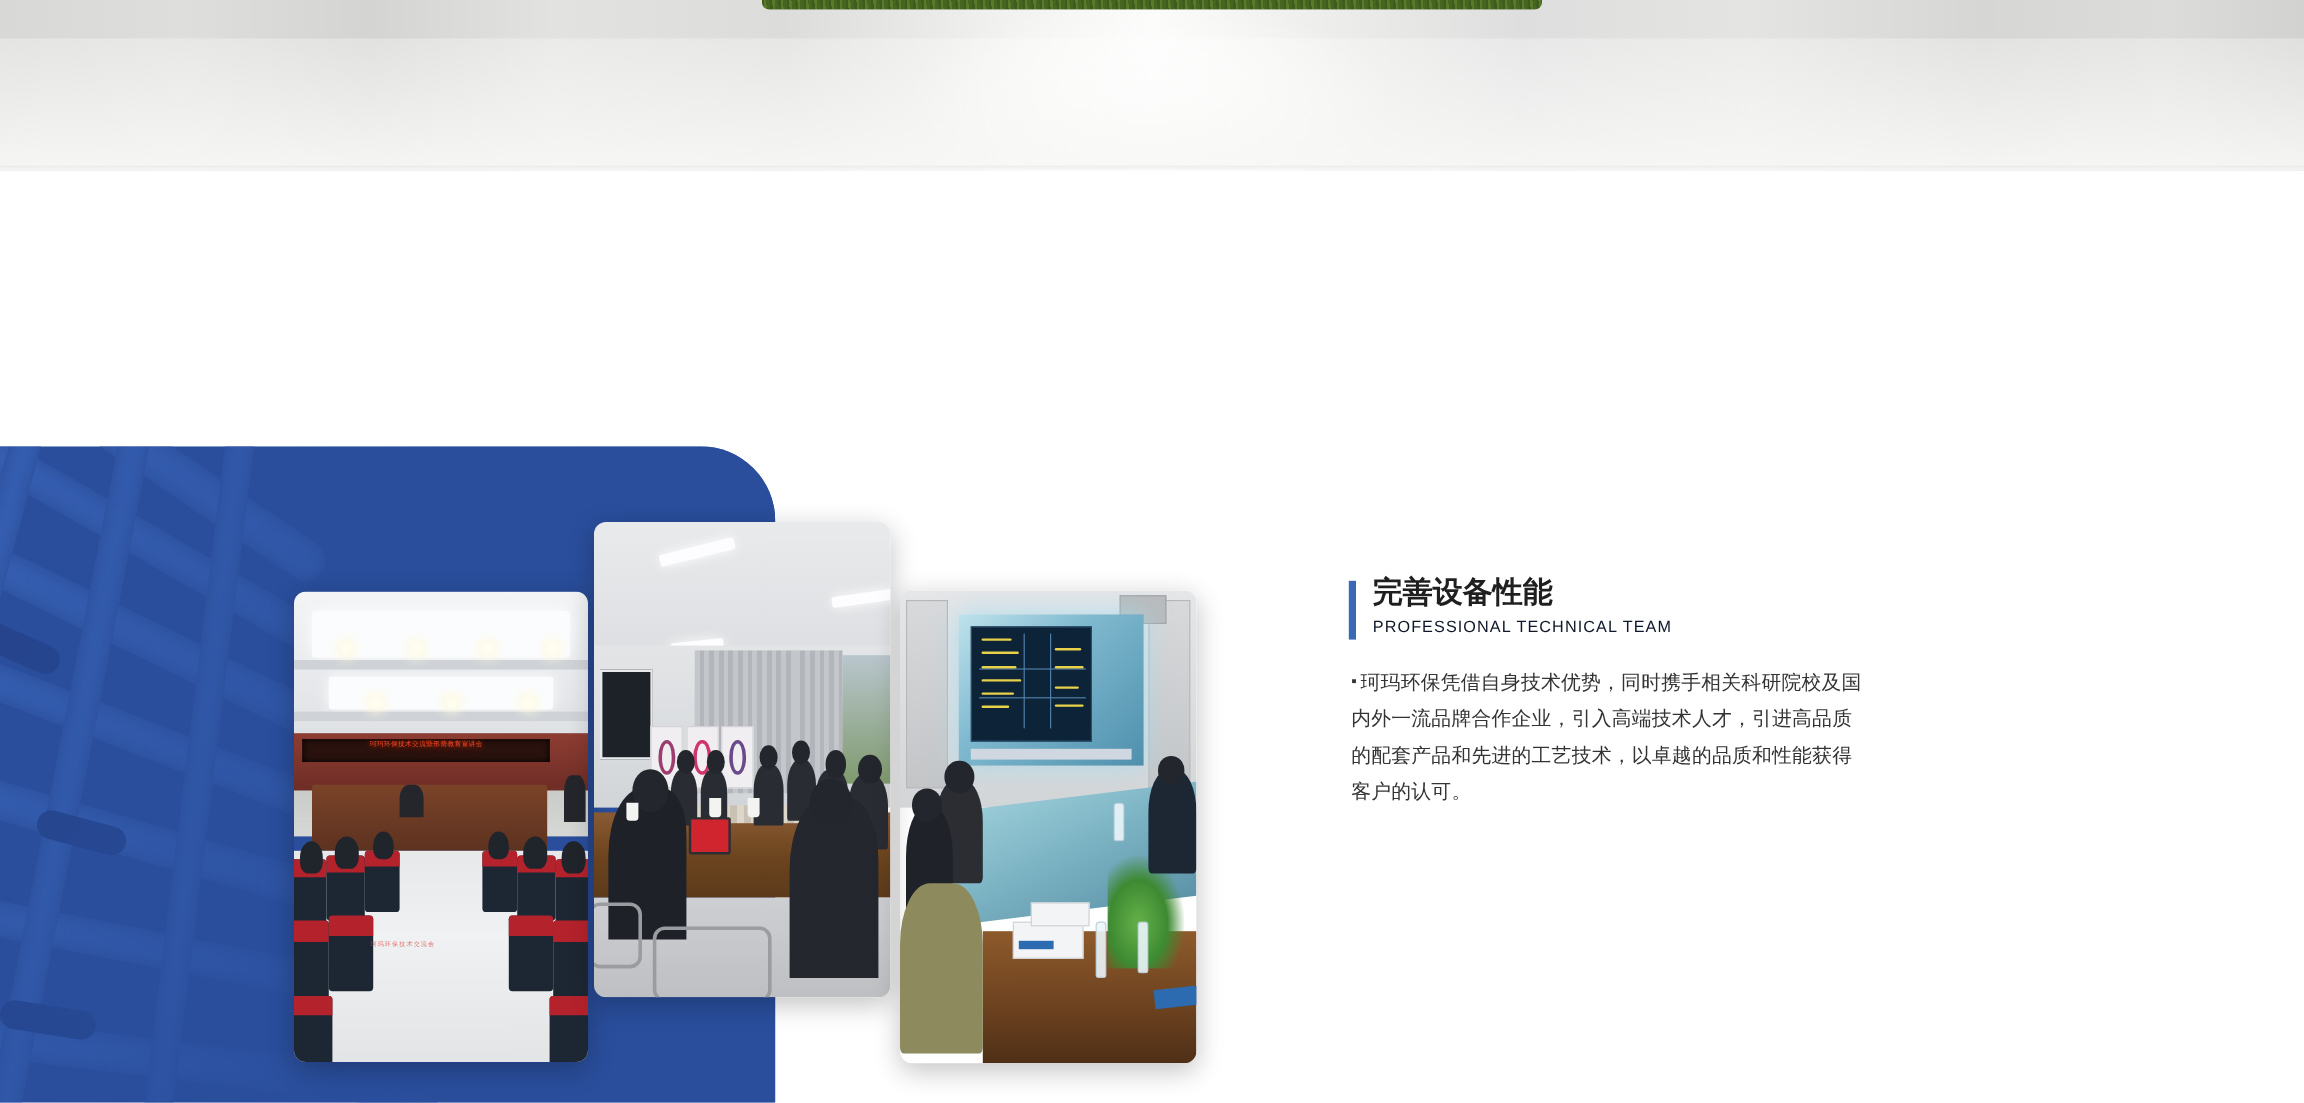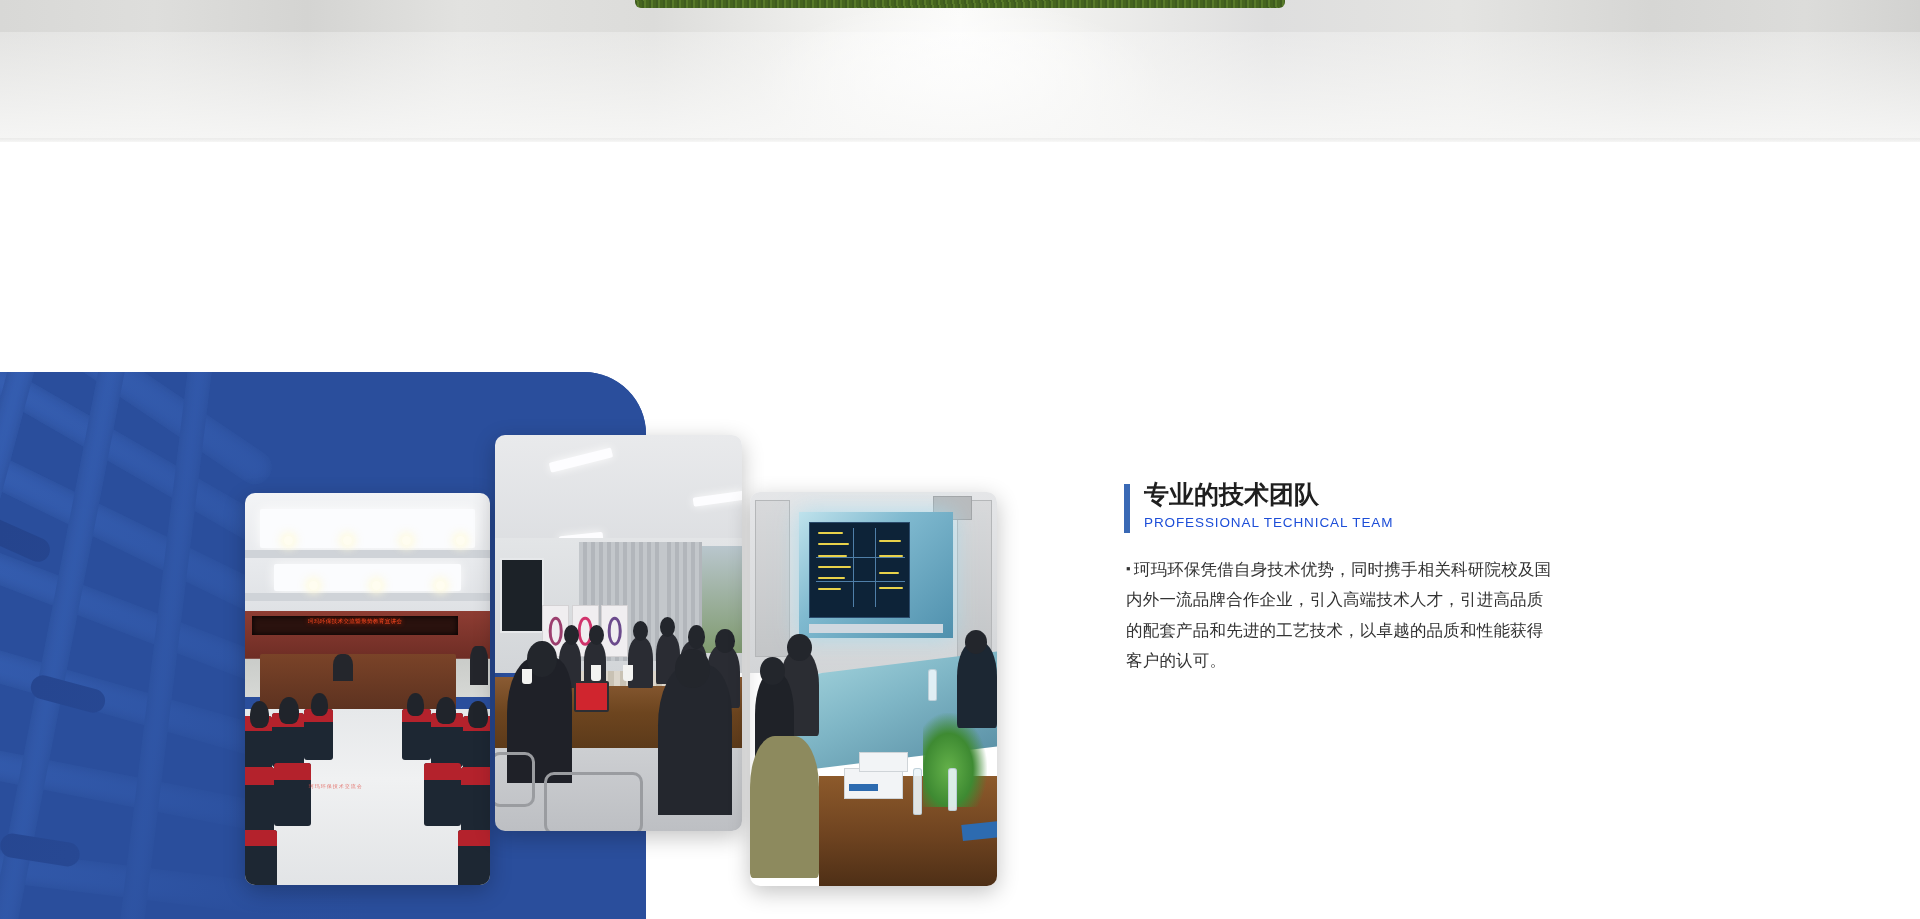--- a/index.html
+++ b/index.html
@@ -249,21 +249,21 @@
     color: #1f1f1f;
     line-height: 1.18;
     z-index: 2;
   }
   #feature-subtitle {
     position: relative;
     margin-left: 18px;
     margin-top: 5px;
     font-size: 13.5px;
     font-weight: 400;
-    color: #1d4ed8;
+    color: #0f172a;
     letter-spacing: 0.9px;
     z-index: 2;
   }
   .body-paragraph {
     position: relative;
     margin-top: 36px;
     font-size: 16.5px;
     line-height: 1.85;
     color: #333333;
     letter-spacing: 0.2px;
@@ -456,21 +456,21 @@
       <div class="p3-bottle" style="left:80%; top:70%; height:11%;"></div>
       <div class="p3-bottle" style="left:72%; top:45%; height:8%;"></div>
     </div>
   </div>
 
   <div id="content-column">
 
 
     <div id="accent-bar"></div>
 
-    <div id="feature-title">专业的技术团队</div>
+    <div id="feature-title">完善设备性能</div>
 
     <div id="feature-subtitle">PROFESSIONAL TECHNICAL TEAM</div>
 
 
     <div class="body-paragraph" id="paragraph-2">
       <span class="bullet">▪</span><span>珂玛环保凭借自身技术优势，同时携手相关科研院校及国内外一流品牌合作企业，引入高端技术人才，引进高品质的配套产品和先进的工艺技术，以卓越的品质和性能获得客户的认可。</span>
     </div>
 
   </div>
 

